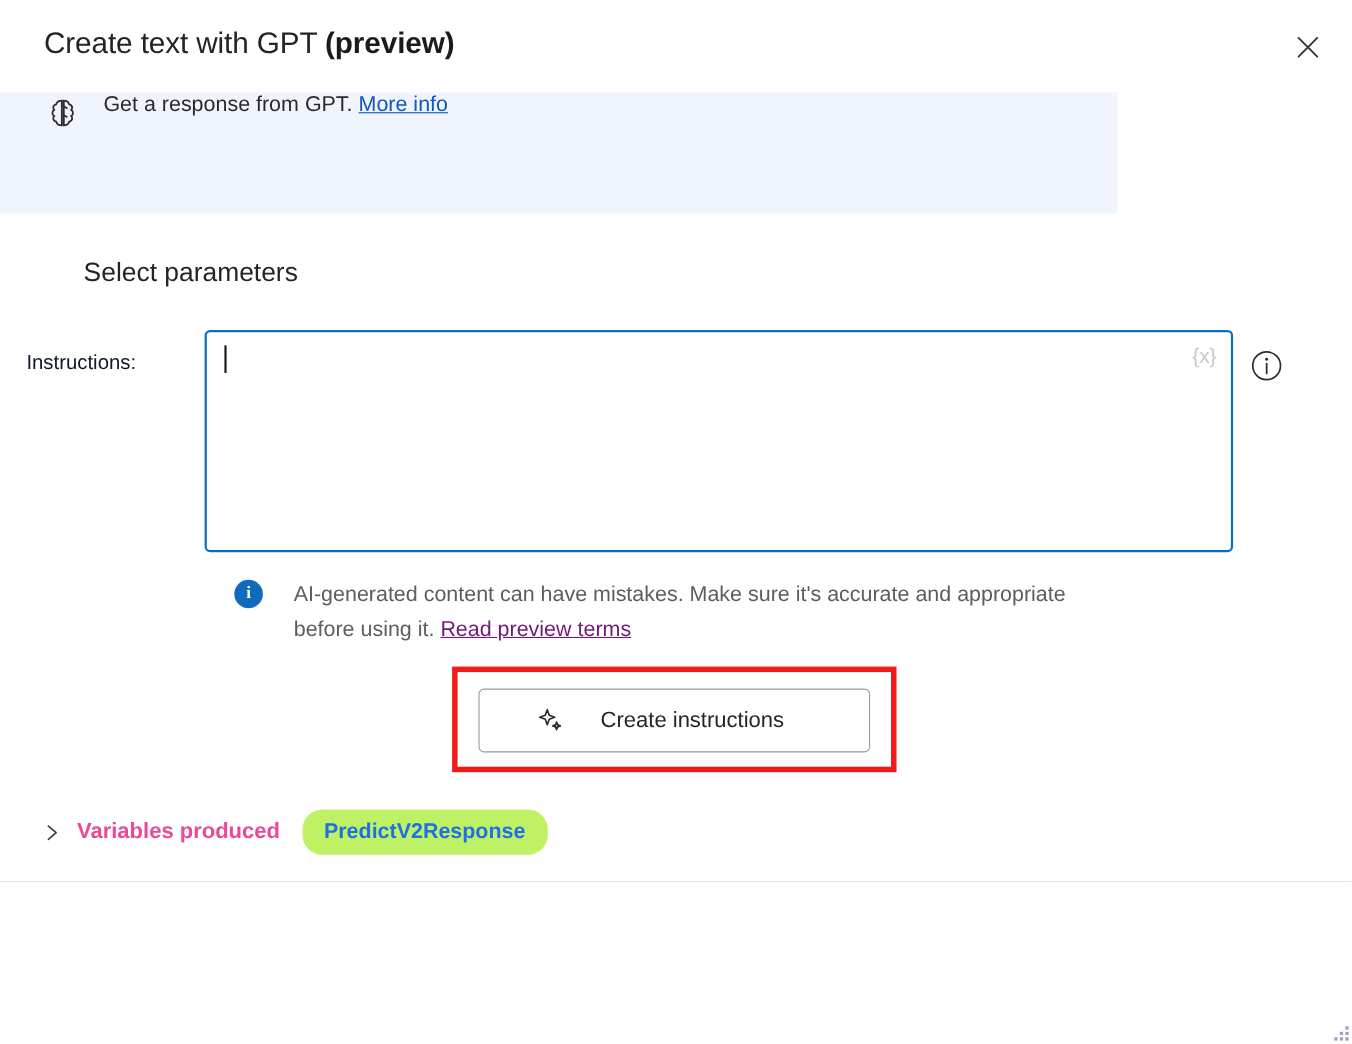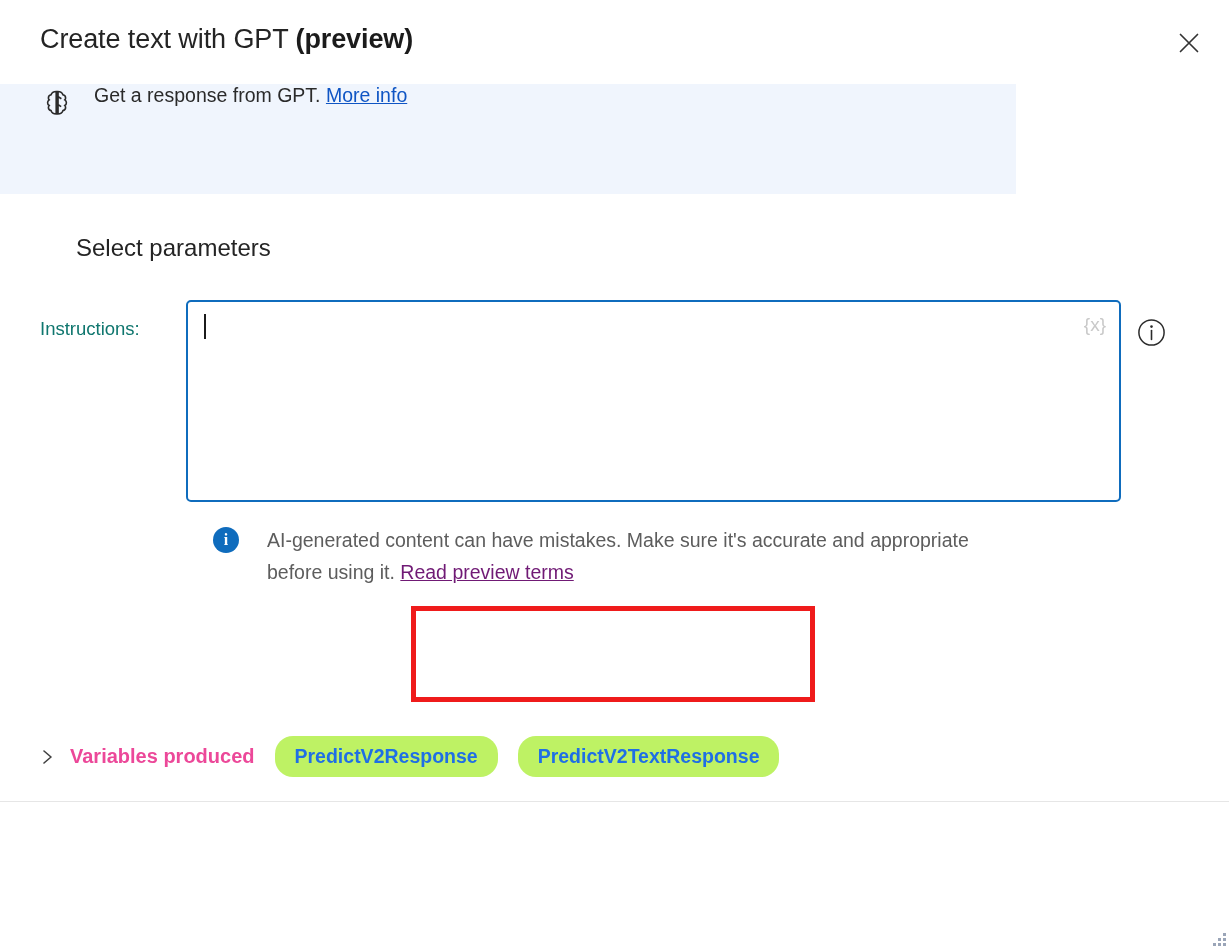--- a/index.html
+++ b/index.html
@@ -66,23 +66,23 @@
 
   
   .section-heading {
     position: absolute; left: 40px; top: 234px;
     font-size: 24px;
     color: #242424;
     margin-left: 36px;
   }
 
   .field-label {
-    position: absolute; left: 40px; top: 318px;
+    position: absolute; left: 24px; top: 318px;
     font-size: 18.5px;
-    color: #0f766e;
+    color: #0f172a;
     white-space: nowrap;
   }
 
   .textarea-wrap {
     position: absolute; left: 186px; top: 300px;
     width: 935px; height: 202px;
     border: 2px solid #0f6cbd;
     border-radius: 5px;
     background: #ffffff;
   }
@@ -256,32 +256,40 @@
   <div class="disclaimer">
     <div class="disc-icon">i</div>
     <div class="disc-text">
       <span>AI-generated content can have mistakes. Make sure it's accurate and appropriate before using it.</span>
       <span class="disc-link">Read preview terms</span>
     </div>
   </div>
 
   <div class="highlight-box"></div>
 
+  <div class="create-instructions-btn">
+    <span class="ci-icon">
+      <svg width="26" height="26" viewBox="0 0 26 26" fill="none" stroke="#2b2b2b" stroke-width="1.5" stroke-linejoin="round">
+        <path d="M9.5 3.2 L11.3 8.2 L16.3 10 L11.3 11.8 L9.5 16.8 L7.7 11.8 L2.7 10 L7.7 8.2 Z"></path>
+        <path d="M18 14.5 L18.9 17 L21.4 17.9 L18.9 18.8 L18 21.3 L17.1 18.8 L14.6 17.9 L17.1 17 Z"></path>
+      </svg>
+    </span>
+    <span class="ci-label">Create instructions</span>
+  </div>
 
   <div class="vars-row">
     <div class="vars-toggle">
       <span class="chevron">
         <svg width="16" height="18" viewBox="0 0 16 18" fill="none">
             <path d="M4 3 L11 9 L4 15" stroke="#404040" stroke-width="1.6" stroke-linecap="round" stroke-linejoin="round"></path>
           </svg>
       </span>
       <span class="vars-label">Variables produced</span>
     </div>
     <span class="chip">PredictV2Response</span>
-    <span class="chip">PredictV2TextResponse</span>
   </div>
 
   <div class="footer-divider"></div>
   <div class="footer">
     
     
     
   </div>
 
   <div class="resize-grip">

